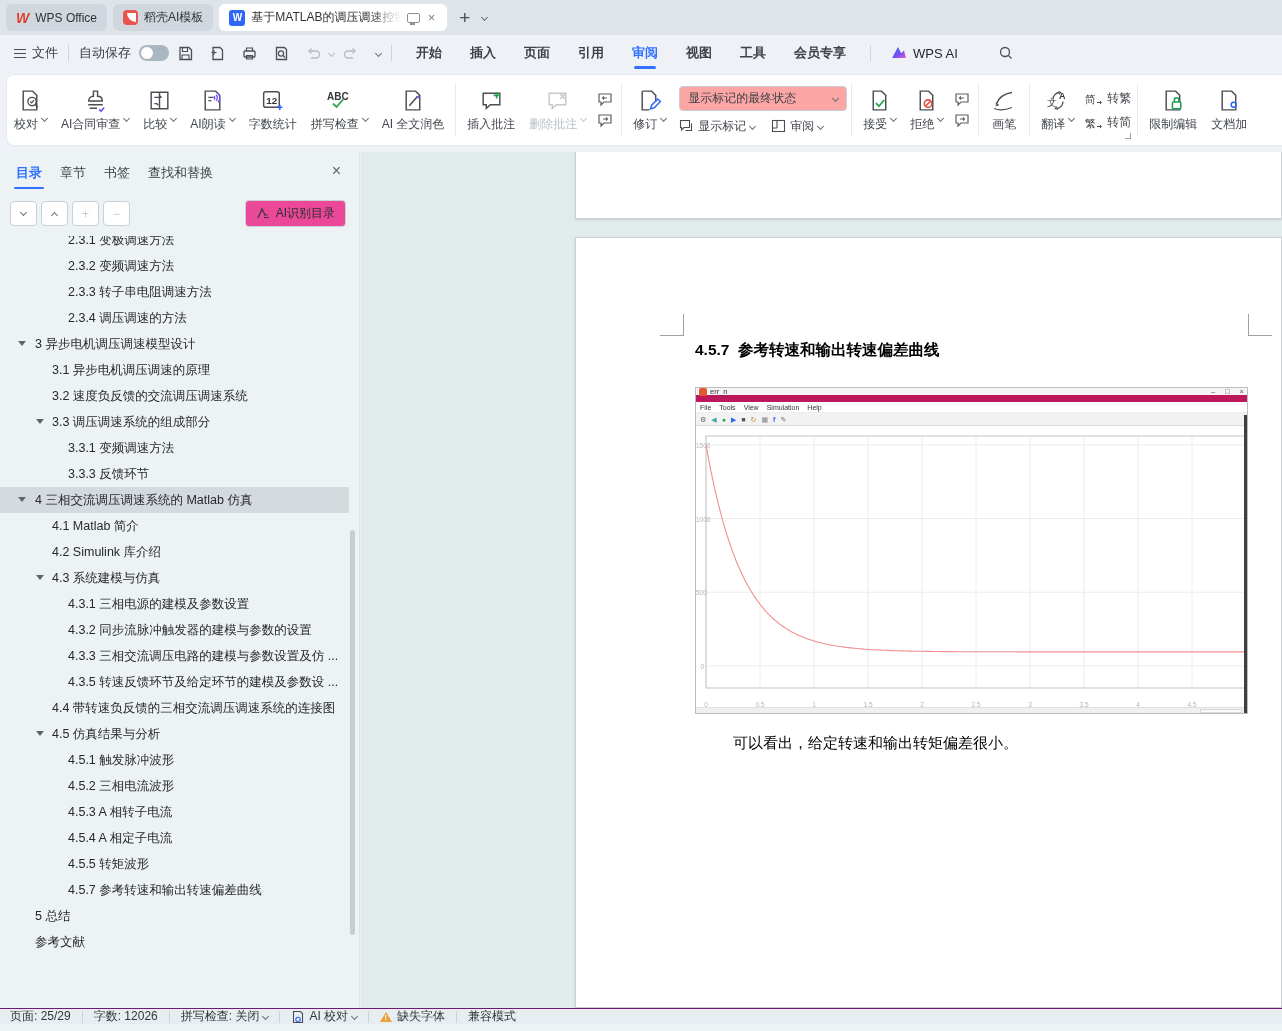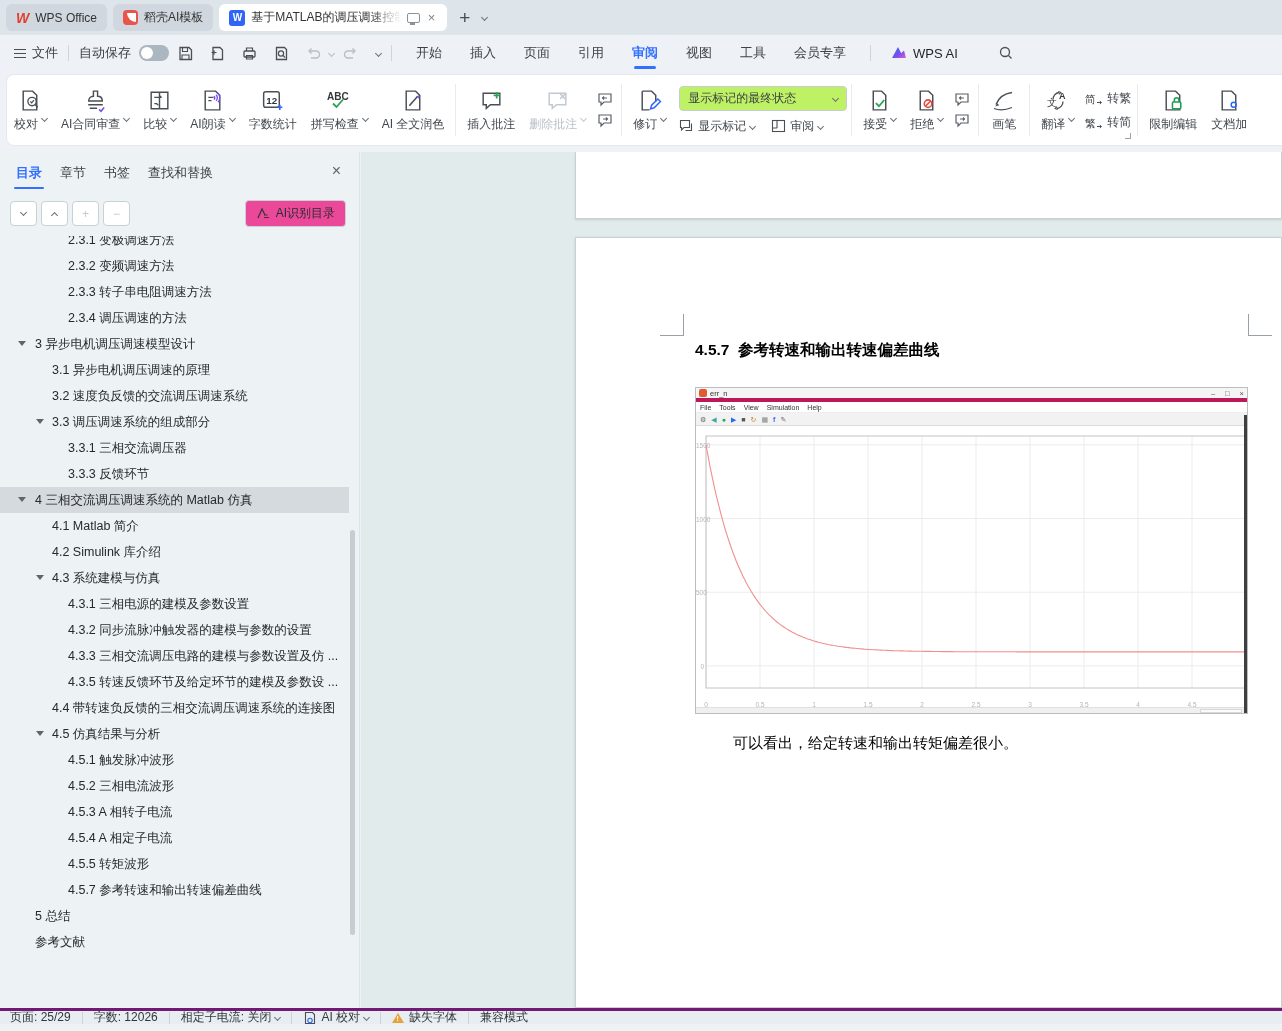--- a/index.html
+++ b/index.html
@@ -27,36 +27,36 @@
   
   .menubar{position:absolute;left:0;top:35px;width:1282px;height:36px;background:#eef2f6;display:flex;align-items:center;font-size:13px;color:#3d4247;}
   .mb-sep{width:1px;height:16px;background:#cdd4da;margin:0 10px;}
   .ham{display:inline-block;width:12px;height:9px;border-top:1.4px solid #4a4f55;border-bottom:1.4px solid #4a4f55;position:relative;margin-right:6px;}
   .ham::after{content:"";position:absolute;left:0;top:3px;width:12px;height:1.4px;background:#4a4f55;}
   .file-item{display:flex;align-items:center;margin-left:14px;}
   .toggle{width:30px;height:16px;border-radius:8px;background:#aab6c0;position:relative;margin-left:8px;}
   .toggle::after{content:"";position:absolute;left:2px;top:2px;width:12px;height:12px;border-radius:50%;background:#fff;}
   .mb-ic{width:28px;height:24px;display:flex;align-items:center;justify-content:center;border-radius:4px;margin:0 2px;}
   .mb-ic svg{display:block;}
-  .menu-item{padding:0 14px;height:36px;display:flex;align-items:center;position:relative;}
+  .menu-item{padding:0 14px;height:36px;display:flex;align-items:center;position:relative;font-weight:bold;}
   .menu-item.active{color:#3370ff;font-weight:bold;}
   .menu-item.active::after{content:"";position:absolute;left:16px;right:16px;bottom:2px;height:3px;border-radius:2px;background:#3370ff;}
   .wpsai{display:flex;align-items:center;gap:6px;font-size:13px;color:#1f2329;padding:0 10px;}
 
   
   .ribbon-zone{position:absolute;left:0;top:71px;width:1282px;height:81px;background:#eef2f6;}
   .ribbon{position:absolute;left:6px;top:3px;width:1290px;height:72px;background:#fff;border:1px solid #e4e9ee;border-radius:8px;display:flex;align-items:center;overflow:hidden;}
   .rb-sep{width:1px;height:52px;background:#e7ebf0;margin:0 4px;flex:0 0 auto;}
   .bigbtn{display:flex;flex-direction:column;align-items:center;justify-content:center;gap:3px;padding:0 7px;height:62px;border-radius:6px;flex:0 0 auto;font-size:12px;color:#41464c;white-space:nowrap;}
   .bigbtn svg{display:block;}
   .bigbtn .lbl{display:flex;align-items:flex-start;}
   .bigbtn.disabled{color:#b9c0c7;}
   .ministack{display:flex;flex-direction:column;gap:6px;margin:0 4px;flex:0 0 auto;}
   .minibtn{display:flex;align-items:center;gap:4px;font-size:12px;color:#41464c;white-space:nowrap;}
-  .combo{width:168px;height:25px;border:1px solid #c6cdd5;border-radius:4px;background:#bef264;display:flex;align-items:center;justify-content:space-between;padding:0 8px;font-size:12px;color:#3d4247;white-space:nowrap;}
+  .combo{width:168px;height:25px;border:1px solid #c6cdd5;border-radius:4px;background:#fca5a5;display:flex;align-items:center;justify-content:space-between;padding:0 8px;font-size:12px;color:#3d4247;white-space:nowrap;}
   .revgrid{display:flex;flex-direction:column;gap:7px;margin-left:6px;flex:0 0 auto;}
   .revrow{display:flex;align-items:center;gap:16px;}
   .grp-corner{align-self:flex-end;margin:0 2px 6px -10px;width:6px;height:6px;border-right:1.2px solid #9aa1a8;border-bottom:1.2px solid #9aa1a8;flex:0 0 auto;}
 
   
   .bodyzone{position:absolute;left:0;top:152px;width:1282px;height:856px;}
   .sidebar{position:absolute;left:0;top:0;width:360px;height:856px;background:#edf2f4;border-right:1px solid #dde3e8;}
   .sb-tabs{position:absolute;left:0;top:0;width:360px;height:42px;display:flex;align-items:center;font-size:13px;color:#3d4247;}
   .sb-tab{margin-left:14px;position:relative;height:42px;display:flex;align-items:center;padding:0 2px;}
   .sb-tab.active{color:#3370ff;font-weight:bold;}
@@ -84,39 +84,39 @@
   .page-prev{position:absolute;left:214px;top:0;width:707px;height:67px;background:#fff;border:1px solid #c9d1d5;border-top:none;box-shadow:0 1px 2px rgba(0,0,0,.12);}
   .page{position:absolute;left:214px;top:85px;width:707px;height:771px;background:#fff;border:1px solid #c9d1d5;box-shadow:0 1px 3px rgba(0,0,0,.12);}
   .cropmark{position:absolute;width:24px;height:22px;}
   .cropmark.l{left:84px;top:76px;border-right:1px solid #9aa0a6;border-bottom:1px solid #9aa0a6;}
   .cropmark.r{left:672px;top:76px;border-left:1px solid #9aa0a6;border-bottom:1px solid #9aa0a6;}
   .doc-heading{position:absolute;left:119px;top:102px;font-size:15.5px;font-weight:bold;color:#000;white-space:pre;}
   .doc-caption{position:absolute;left:157px;top:496px;font-size:15px;color:#000;}
 
   
   .scope{position:absolute;left:119px;top:149px;width:553px;height:327px;background:#fff;border:1px solid #b9bec2;font-family:"Liberation Sans",sans-serif;}
-  .sc-title{height:14px;display:flex;align-items:center;background:#f5f5f5;border-bottom:4px solid #be185d;padding:0 3px;gap:3px;}
+  .sc-title{height:14px;display:flex;align-items:center;background:#f5f5f5;border-bottom:7px solid #be185d;padding:0 3px;gap:3px;}
   .sc-ic{width:8px;height:8px;border-radius:2px;background:#e2582f;flex:0 0 auto;}
   .sc-name{font-size:7.5px;color:#333;flex:1;}
   .sc-ctl{font-size:7.5px;color:#555;margin-left:7px;}
   .sc-menus{height:11px;display:flex;align-items:center;gap:8px;padding:0 4px;font-size:7px;color:#333;border-bottom:1px solid #eee;}
   .sc-tools{height:13px;display:flex;align-items:center;gap:5px;padding:0 4px;background:#f2f2f2;border-bottom:1px solid #dcdcdc;font-size:7px;color:#777;}
   .sc-tools span{line-height:1;}
   .sc-plot{position:absolute;left:0;top:40px;width:553px;height:272px;}
   .sc-plot svg{position:absolute;left:0;top:0;}
   .grid{stroke:#ececec;stroke-width:1;}
   .box{fill:none;stroke:#c4c4c4;stroke-width:1;}
   .sc-ylabels span{position:absolute;left:0;width:8px;text-align:right;font-size:6.5px;color:#b5b5b5;transform:translateY(-3px);}
   .sc-xlabels span{position:absolute;top:273px;font-size:6.5px;color:#b5b5b5;transform:translateX(-50%);}
   .sc-hscroll{position:absolute;left:0;bottom:0;width:550px;height:6px;background:#f0f0f0;border-top:1px solid #e0e0e0;}
   .sc-hthumb{position:absolute;right:4px;top:1px;width:42px;height:4px;background:#fbfbfb;border:1px solid #d8d8d8;}
   .sc-dark{position:absolute;right:0;top:27px;bottom:0;width:3px;background:#3f3f3f;}
 
   
-  .statusbar{position:absolute;left:0;top:1008px;width:1282px;height:16px;background:#e7edf0;border-top:3px solid #701a75;display:flex;align-items:center;font-size:12px;color:#33373c;}
+  .statusbar{position:absolute;left:0;top:1008px;width:1282px;height:16px;background:#e7edf0;border-top:1px solid #701a75;display:flex;align-items:center;font-size:12px;color:#33373c;}
   .st-sep{width:1px;height:12px;background:#ccd3d8;margin:0 11px;}
   .st-item{display:flex;align-items:center;white-space:nowrap;}
   .warn-tri{width:0;height:0;border-left:6px solid transparent;border-right:6px solid transparent;border-bottom:10px solid #e9a23b;position:relative;margin-right:5px;}
   .warn-tri::after{content:"!";position:absolute;left:-1.5px;top:2px;font-size:7px;color:#fff;font-weight:bold;}
   svg text{font-family:"Liberation Sans",sans-serif;}
 </style>
 </head>
 <body>
 
 <div class="app">
@@ -519,21 +519,21 @@
               <span class="toc-text">3.1 异步电机调压调速的原理</span>
             </div>
             <div class="toc-row lv2">
               <span class="toc-text">3.2 速度负反馈的交流调压调速系统</span>
             </div>
             <div class="toc-row lv2">
               <span class="tri"></span>
               <span class="toc-text">3.3 调压调速系统的组成部分</span>
             </div>
             <div class="toc-row lv3">
-              <span class="toc-text">3.3.1 三相交流调压器</span>
+              <span class="toc-text">3.3.1 变频调速方法</span>
             </div>
             <div class="toc-row lv3">
               <span class="toc-text">3.3.3 反馈环节</span>
             </div>
             <div class="toc-row lv1 sel">
               <span class="tri"></span>
               <span class="toc-text">4 三相交流调压调速系统的 Matlab 仿真</span>
             </div>
             <div class="toc-row lv2">
               <span class="toc-text">4.1 Matlab 简介</span>
@@ -676,21 +676,21 @@
       </div>
     </div>
   </div>
 
   <div class="statusbar">
     <span class="st-item" style="margin-left:10px;">页面: 25/29</span>
     <span class="st-sep"></span>
     <span class="st-item">字数: 12026</span>
     <span class="st-sep"></span>
     <span class="st-item">
-        <span>相定子电流: 关闭</span>
+        <span>拼写检查: 关闭</span>
         <span class="cv"></span>
       </span>
     <span class="st-sep"></span>
     <span class="st-item">
       <svg width="14" height="14" viewBox="0 0 14 14" style="margin-right:4px;">
           <path d="M2.5 1.5h7l2 2v9h-9z" fill="none" stroke="#4a4f55" stroke-width="1.1"></path>
           <circle cx="7" cy="9.5" r="2.2" fill="none" stroke="#2f66f6" stroke-width="1.1"></circle>
         </svg>
       <span>AI 校对</span>
         <span class="cv"></span>

